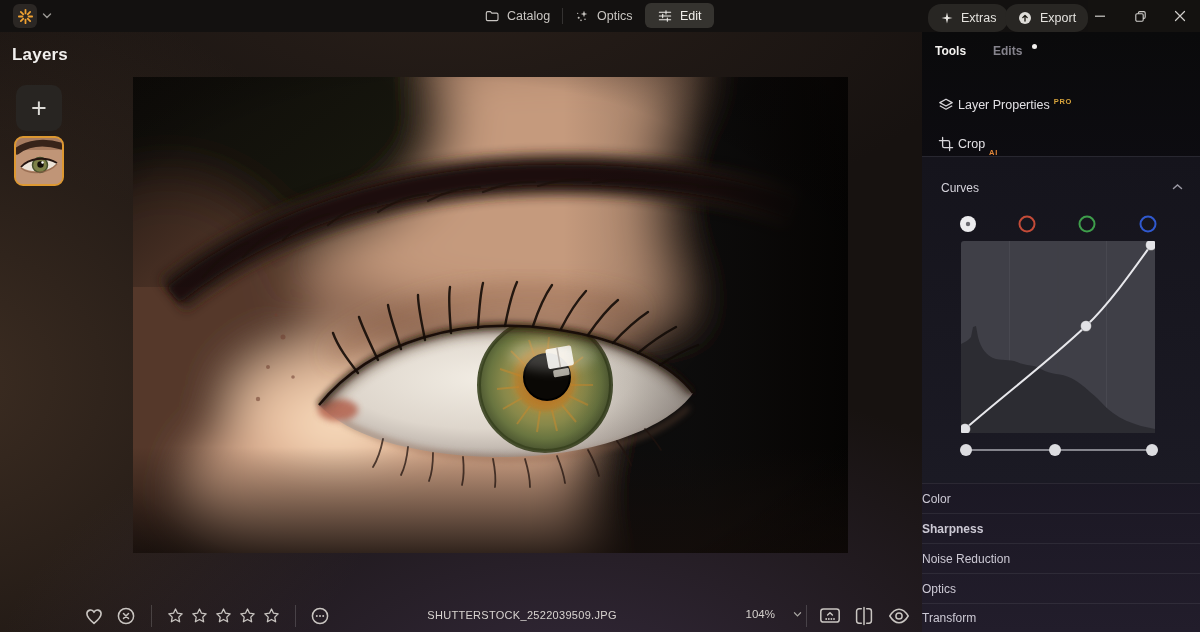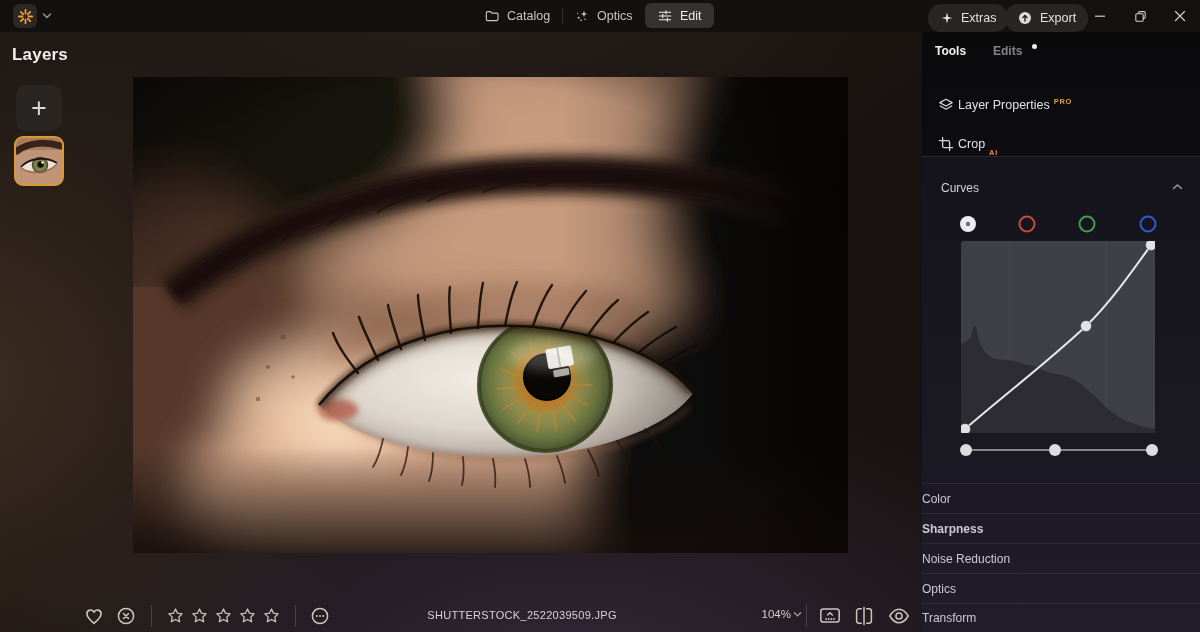--- a/index.html
+++ b/index.html
@@ -32,21 +32,21 @@
   .add-layer{left:16px;top:85px;width:46px;height:46px;border-radius:10px;background:#282522;
     color:#dcdad6;font-size:27px;font-weight:300;display:flex;align-items:center;justify-content:center;cursor:pointer;}
   .layer-thumb{left:14px;top:136px;width:50px;height:50px;border-radius:9px;border:2px solid #dd9831;
     overflow:hidden;box-sizing:border-box;cursor:pointer;background:#c09577;}
   .canvas{left:133px;top:77px;width:715px;height:476px;}
 
   
   .bb-icon{position:absolute;top:606px;width:20px;height:20px;cursor:pointer;}
   .bb-sep{position:absolute;top:605px;width:1px;height:22px;background:rgba(255,255,255,.16);}
   .filename{position:absolute;left:522px;top:609px;transform:translateX(-50%);font-size:11px;color:#d8d4d0;letter-spacing:.3px;white-space:nowrap;}
-  .zoom-ctl{position:absolute;left:740px;top:608px;width:62px;display:flex;align-items:center;justify-content:flex-end;gap:2px;font-size:11.5px;color:#d4d0cc;cursor:pointer;}
+  .zoom-ctl{position:absolute;left:740px;top:608px;width:62px;display:flex;align-items:center;justify-content:flex-end;gap:18px;font-size:11.5px;color:#d4d0cc;cursor:pointer;}
 
   
   .rpanel{left:922px;top:32px;width:278px;height:600px;
     background:linear-gradient(180deg,#0a0a0b 0%,#0d0c11 22%,#16141e 55%,#1e1a27 85%,#221d2b 100%);}
   .rp-tab{position:absolute;top:12px;font-size:12px;font-weight:bold;cursor:pointer;}
   .rp-tab.on{color:#f4f2f0;}
   .rp-tab.off{color:#85838c;}
   .edits-dot{position:absolute;left:110px;top:12px;width:5px;height:5px;border-radius:50%;background:#f2f0ee;}
   .tool-row{position:absolute;left:0;width:278px;height:24px;display:flex;align-items:center;gap:4px;padding-left:16px;box-sizing:border-box;cursor:pointer;}
   .tool-label{font-size:12.5px;color:#e2e0e4;}

